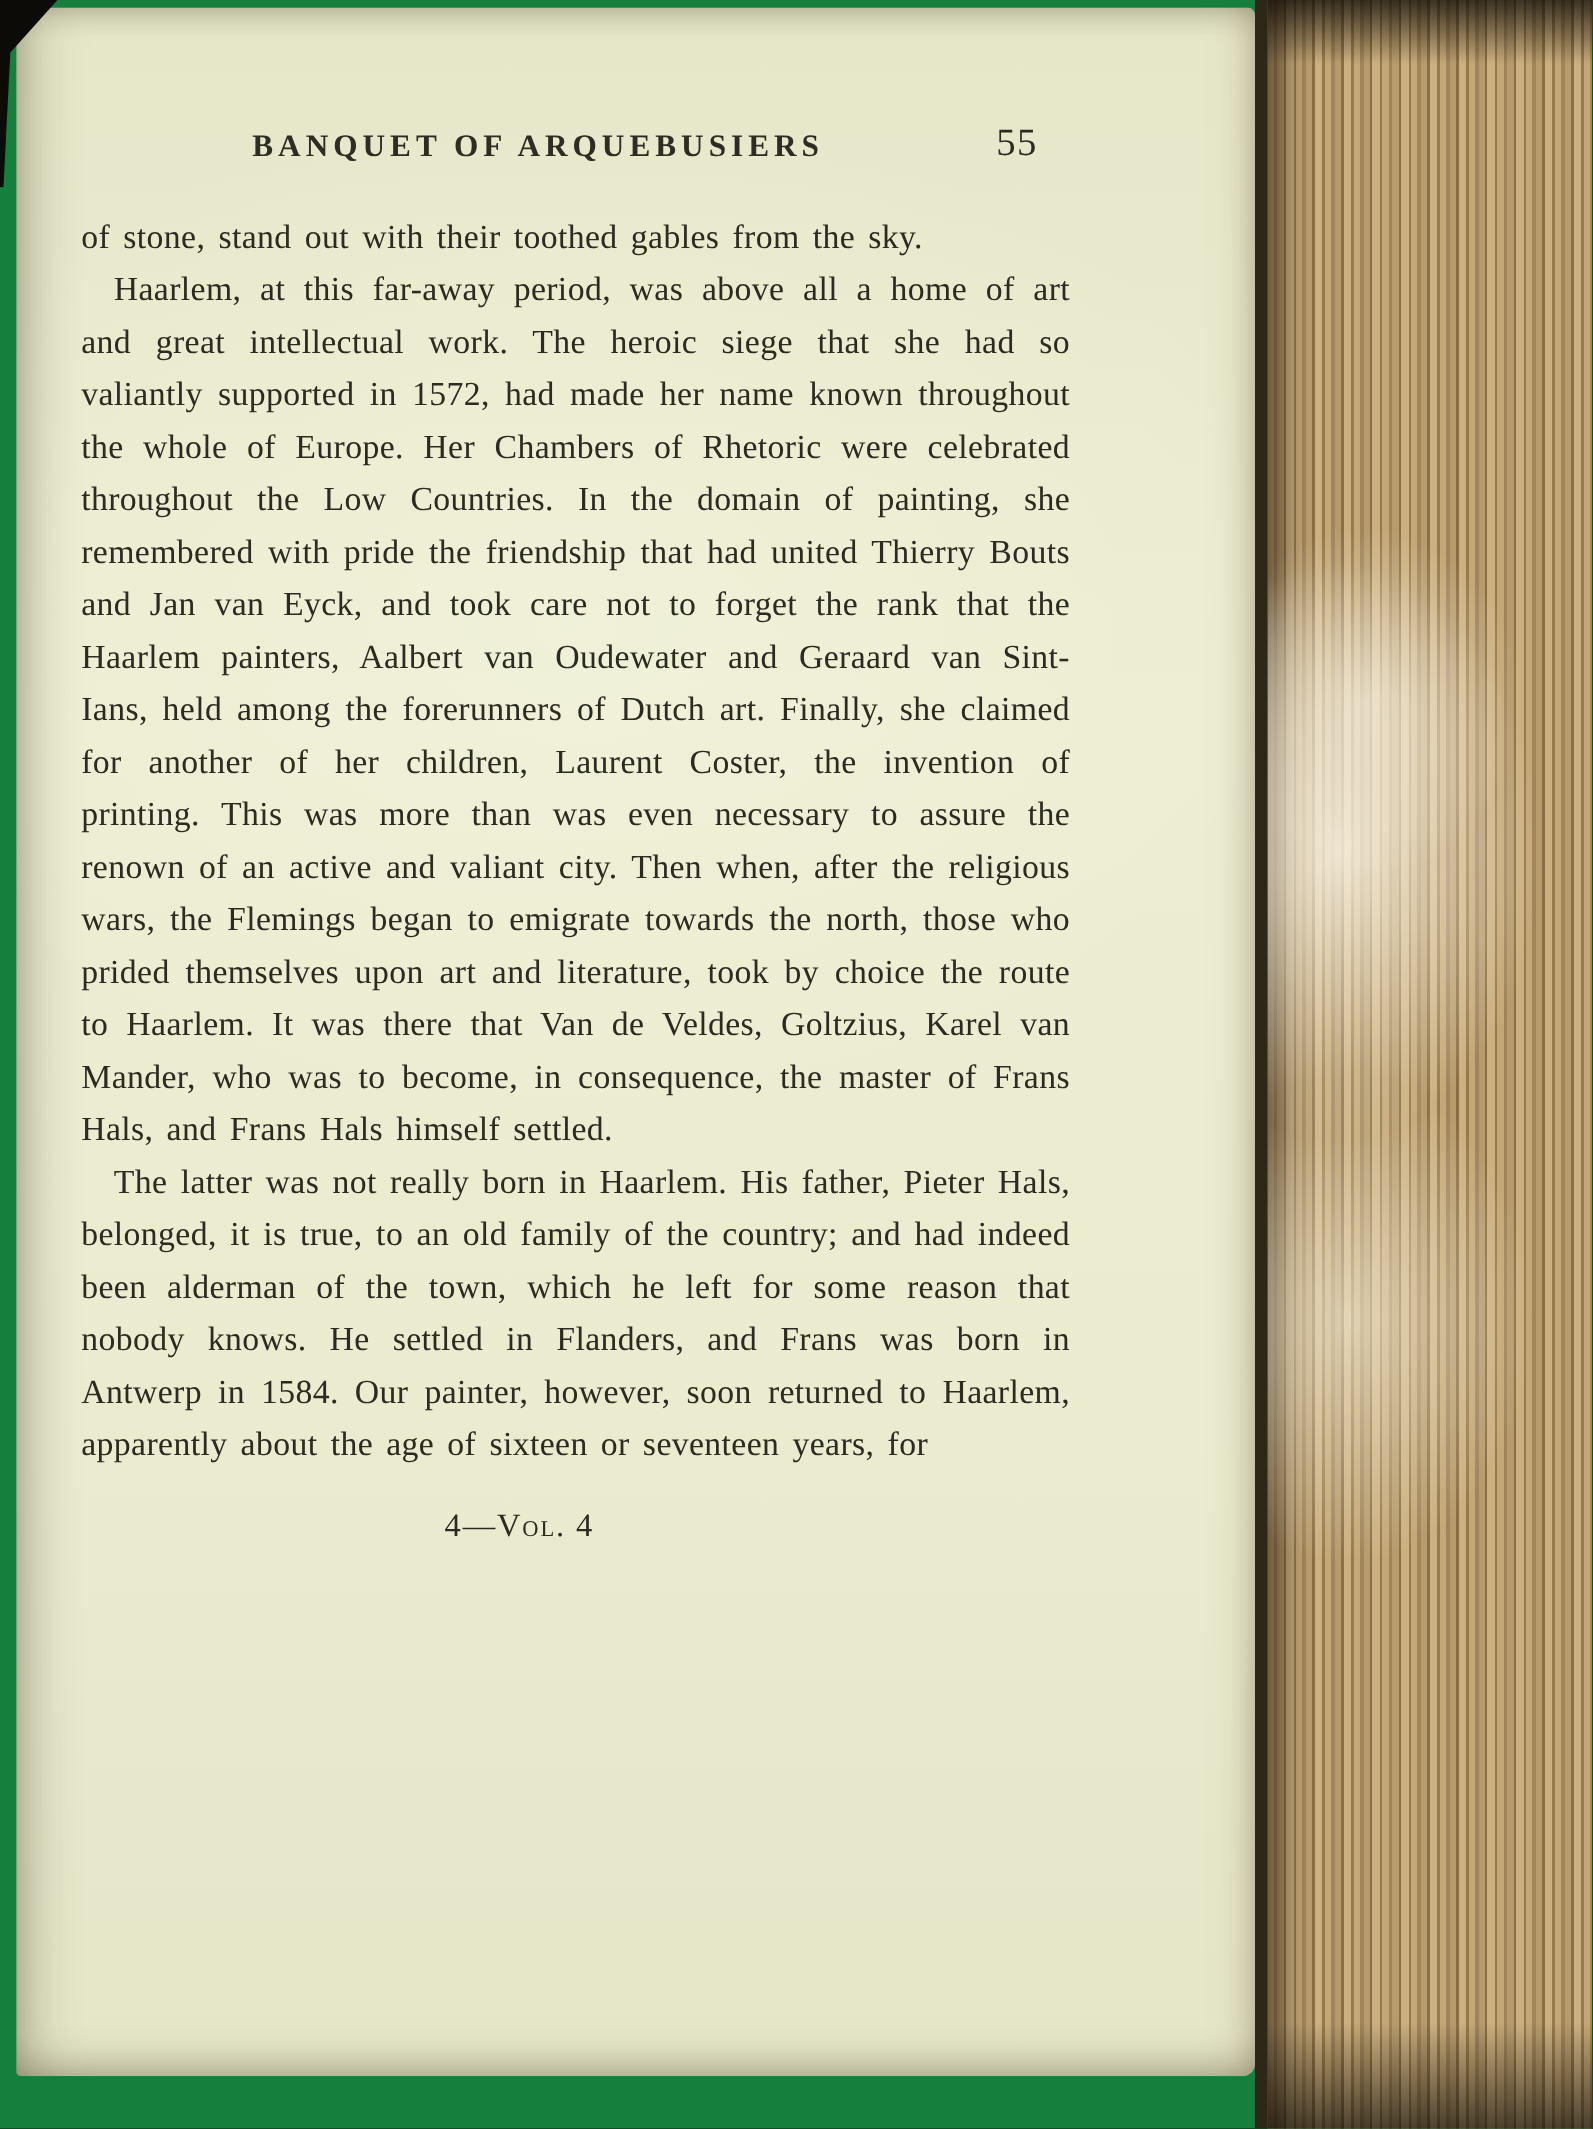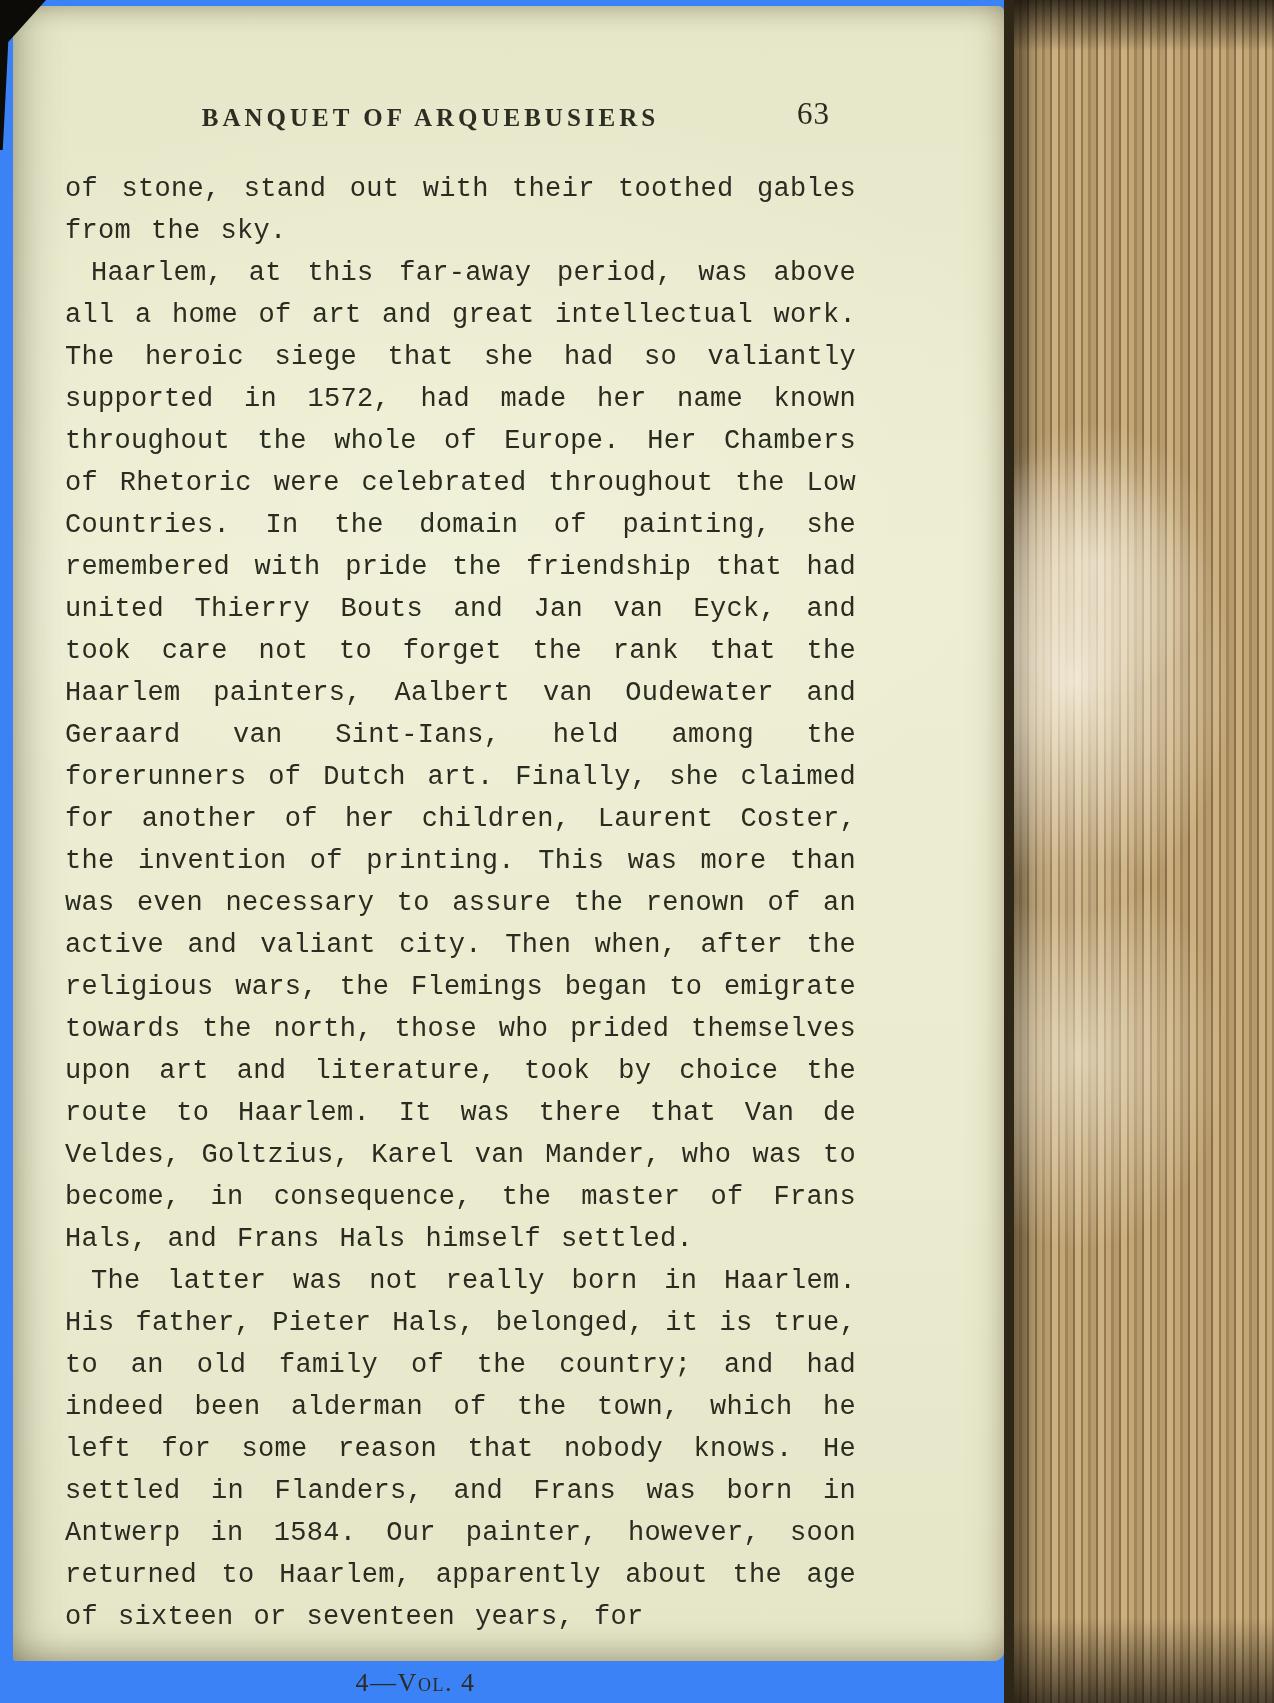--- a/index.html
+++ b/index.html
@@ -4,21 +4,21 @@
 <style>
   html, body {
     margin: 0;
     padding: 0;
     background: #0a0a08;
   }
   .scan {
     position: relative;
     width: 1274px;
     height: 1703px;
-    background: #3b82f6;
+    background: #15803d;
     overflow: hidden;
     font-family: "Liberation Serif", "DejaVu Serif", serif;
   }
 
   
   .paper {
     position: absolute;
     left: 13px;
     top: 6px;
     width: 991px;
@@ -98,21 +98,20 @@
 
   
   .body-text p {
     margin: 0;
     font-size: 27px;
     line-height: 42px;
     text-align: justify;
     text-align-last: left;
     word-spacing: 3.5px;
     letter-spacing: 0.3px;
-    font-family: Liberation Mono, monospace;
   }
   .body-text p.indent { text-indent: 26px; }
   .body-text p.no-indent { text-indent: 0; }
 
   
   .footer-sig {
     margin-top: 30px;
     text-align: center;
     font-size: 26px;
     font-variant: small-caps;
@@ -123,21 +122,21 @@
 </style>
 </head>
 <body>
 
 <div class="scan">
 
   <div class="paper">
 
     <div class="header-row">
       <span class="running-title">BANQUET OF ARQUEBUSIERS</span>
-      <span class="page-number">63</span>
+      <span class="page-number">55</span>
     </div>
 
     <div class="body-text">
       <p class="no-indent">of stone, stand out with their toothed gables from the sky.</p>
       <p class="indent">Haarlem, at this far-away period, was above all a home of art and great intellectual work.  The heroic siege that she had so valiantly supported in 1572, had made her name known throughout the whole of Europe.  Her Chambers of Rhetoric were celebrated throughout the Low Countries. In the domain of painting, she remembered with pride the friendship that had united Thierry Bouts and Jan van Eyck, and took care not to forget the rank that the Haarlem painters, Aalbert van Oudewater and Geraard van Sint-Ians, held among the forerunners of Dutch art.  Finally, she claimed for another of her children, Laurent Coster, the invention of printing.  This was more than was even necessary to assure the renown of an active and valiant city.  Then when, after the religious wars, the Flemings began to emigrate towards the north, those who prided themselves upon art and literature, took by choice the route to Haarlem.  It was there that Van de Veldes, Goltzius, Karel van Mander, who was to become, in consequence, the master of Frans Hals, and Frans Hals himself settled.</p>
       <p class="indent">The latter was not really born in Haarlem.  His father, Pieter Hals, belonged, it is true, to an old family of the country; and had indeed been alderman of the town, which he left for some reason that nobody knows.  He settled in Flanders, and Frans was born in Antwerp in 1584.  Our painter, however, soon returned to Haarlem, apparently about the age of sixteen or seventeen years, for</p>
     </div>
 
     <div class="footer-sig">4—Vol. 4</div>
 

